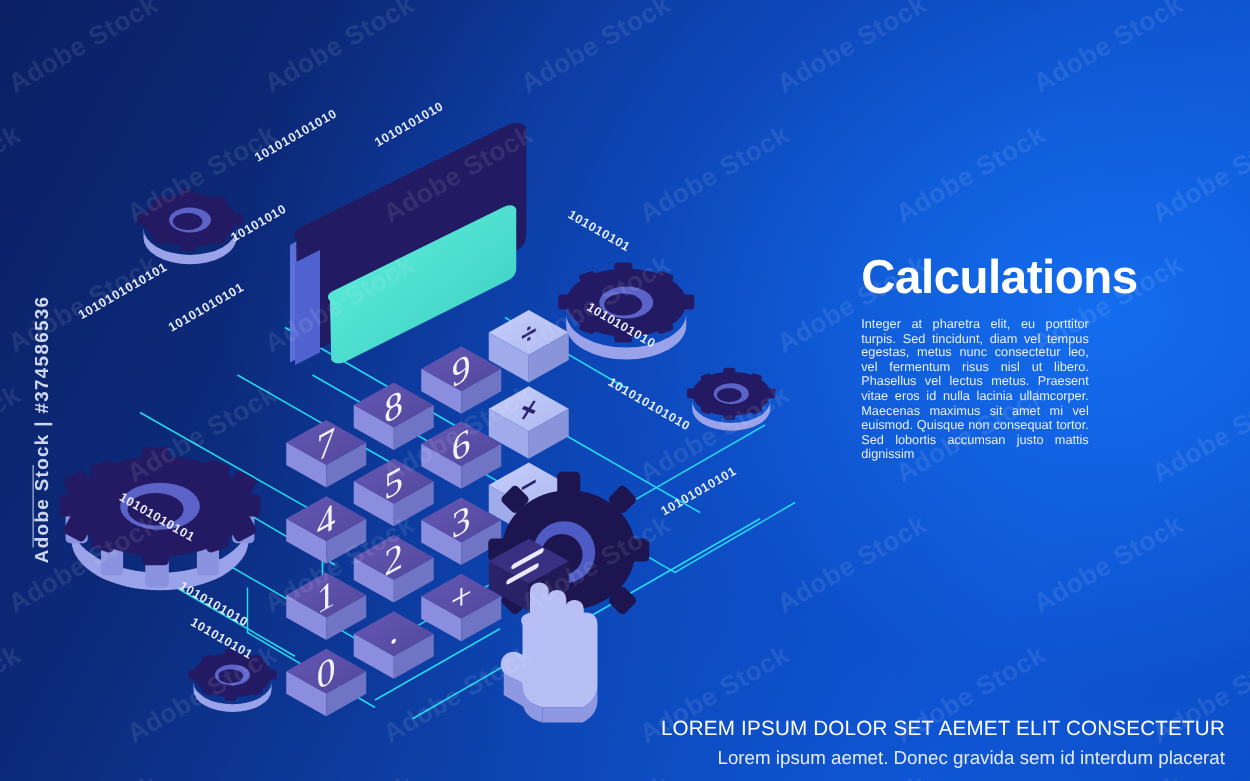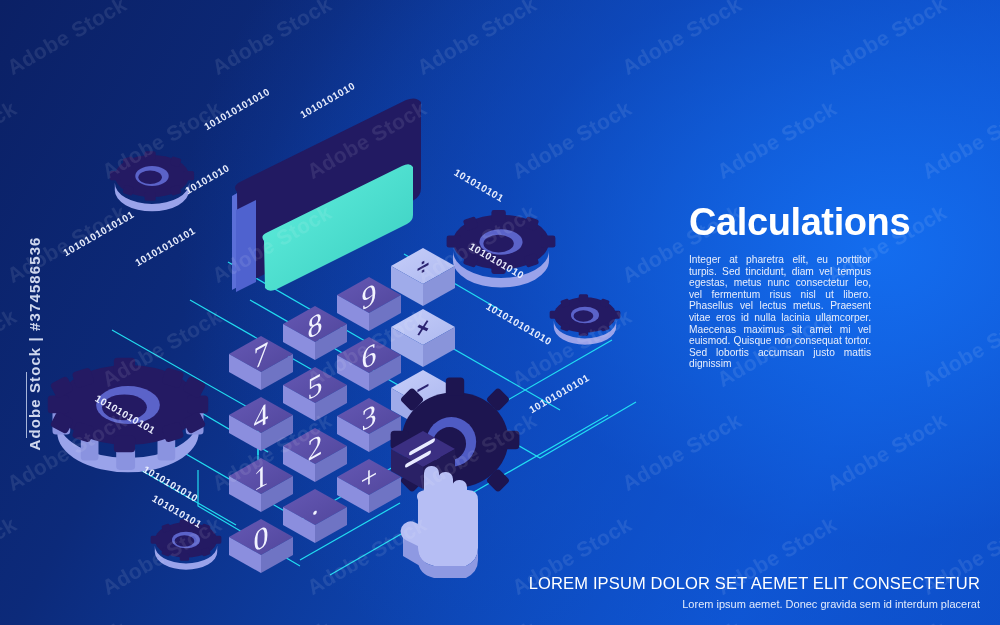--- a/index.html
+++ b/index.html
@@ -24,21 +24,21 @@
   .edge-rule{position:absolute;left:26px;top:372px;width:1px;height:66px;background:#cdd8f2;opacity:.8;}
 
   
   .title{position:absolute;left:689px;top:203px;color:#ffffff;font-size:38px;
          font-weight:700;letter-spacing:-.4px;line-height:1;}
   .body-copy{position:absolute;left:689px;top:254px;width:182px;color:#e8eefc;
          font-size:10.2px;line-height:11.6px;text-align:justify;}
 
   .footer{position:absolute;left:470px;top:574px;width:510px;text-align:right;}
   .footer-head{color:#ffffff;font-size:16.5px;letter-spacing:.15px;white-space:nowrap;}
-  .footer-sub{color:#e3ebfb;font-size:11px;margin-top:5px;white-space:nowrap;}
+  .footer-sub{color:#e3ebfb;font-size:15px;margin-top:5px;white-space:nowrap;}
 
   
   #scene{position:absolute;left:0;top:0;width:640px;height:625px;}
   #scene svg{position:absolute;left:0;top:0;}
 
   .iso-num{font-family:"Liberation Serif",serif;font-size:30px;fill:#f2f3ff;}
   .iso-op{font-family:"Liberation Sans",sans-serif;font-size:22px;fill:#2a2270;font-weight:700;}
 
   .bin{position:absolute;color:#eef2ff;font-family:"Liberation Sans",sans-serif;
        font-size:10px;font-weight:700;letter-spacing:.6px;white-space:nowrap;

